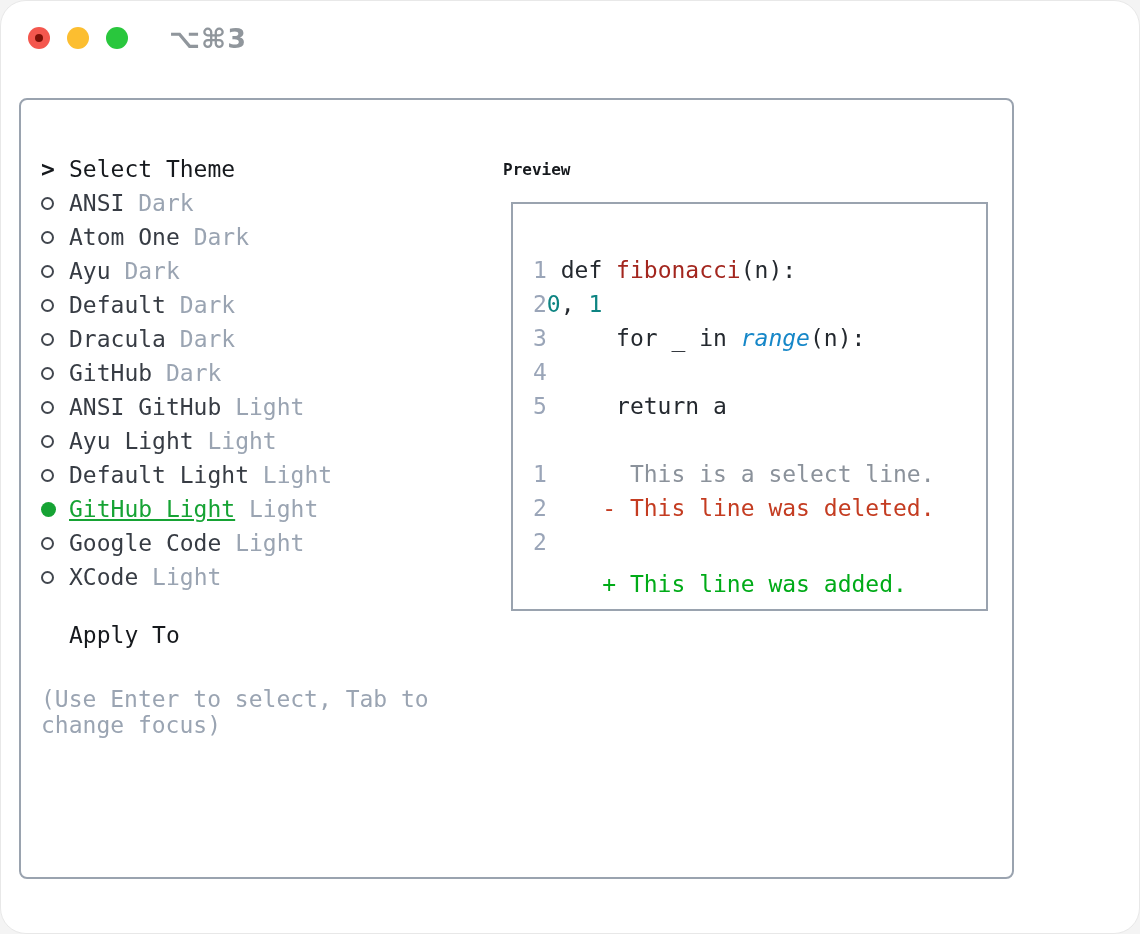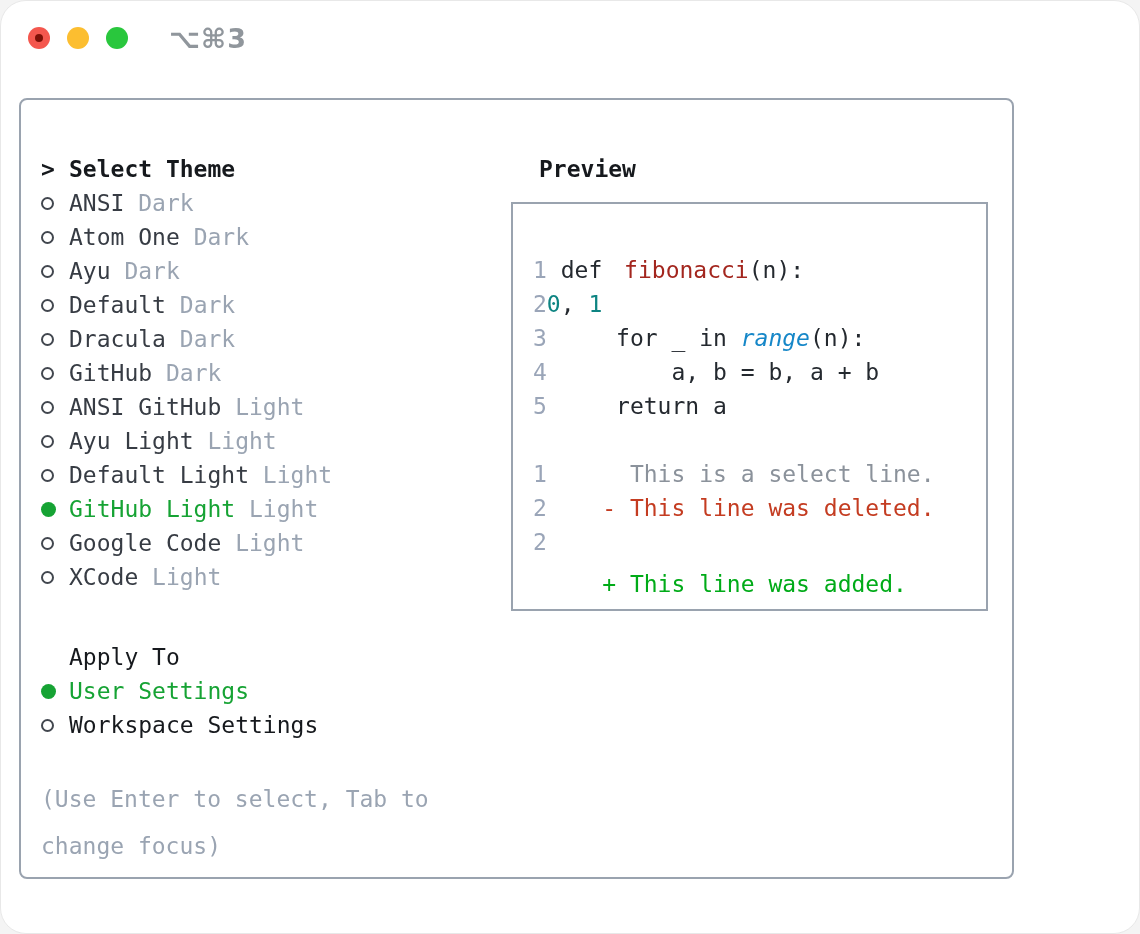--- a/index.html
+++ b/index.html
@@ -33,43 +33,43 @@
     position:absolute;left:18px;top:97px;width:995px;height:781px;
     border:2px solid var(--border);border-radius:8px;background:#fff;
   }
   
   .left-col{position:absolute;left:20px;top:52px;width:450px;font-size:23px;color:var(--item);}
   .row{display:flex;align-items:center;height:34px;white-space:pre;}
   .bullet-cell{display:inline-flex;width:28px;align-items:center;flex:0 0 28px;}
   .prompt{font-weight:bold;color:var(--heading);}
   .ring{width:13px;height:13px;border-radius:50%;border:2px solid var(--ring);}
   .dot{width:15px;height:15px;border-radius:50%;background:var(--green-sel);}
-  .h-bold{font-weight:bold;color:var(--heading);}
+  .h-bold{font-weight:normal;color:var(--heading);}
   .t-name{color:var(--item);}
-  .t-name.sel{color:var(--green-sel);}
+  .t-name.sel{color:var(--green-sel);text-decoration:underline;}
   .t-variant{color:var(--muted);}
-  .apply-heading{margin-top:46px;}
+  .apply-heading{margin-top:24px;}
   .apply-label{color:var(--heading);}
   .apply-label.sel{color:var(--green-sel);}
   .help{
     margin-top:34px;width:440px;color:var(--muted);
-    font-size:23px;line-height:47px;
+    font-size:23px;line-height:26px;
   }
   
   .preview-heading{position:absolute;left:482px;top:52px;height:34px;display:flex;align-items:center;
-    font-size:23px;font-weight:bold;color:var(--heading);margin-left:36px;}
+    font-size:16px;font-weight:bold;color:var(--heading);}
   .preview-box{
     position:absolute;left:490px;top:102px;width:477px;height:409px;
     border:2px solid var(--border);background:#fff;
   }
   .code{position:absolute;left:20px;top:49px;font-size:23px;line-height:34px;}
   .code-line{display:flex;height:34px;white-space:pre;}
   .lineno{display:inline-block;width:1ch;color:var(--lineno);flex:0 0 auto;}
   .c-ink{color:var(--ink);}
-  .c-func{color:var(--red-func);margin-left:8px;}
+  .c-func{color:var(--red-func);}
   .c-num{color:var(--teal);}
   .c-builtin{color:var(--blue);font-style:italic;}
   .c-ctx{color:var(--ctx);}
   .c-del{color:var(--red-del);}
   .c-add{color:var(--green-add);margin-top:42px;}
 </style>
 </head>
 <body>
 
 <div class="window">
@@ -102,36 +102,32 @@
           <div class="row"><span class="bullet-cell"><span class="dot"></span></span><span class="t-name sel">GitHub Light</span><span class="t-variant"> Light</span></div>
           <div class="row"><span class="bullet-cell"><span class="ring"></span></span><span class="t-name">Google Code</span><span class="t-variant"> Light</span></div>
           <div class="row"><span class="bullet-cell"><span class="ring"></span></span><span class="t-name">XCode</span><span class="t-variant"> Light</span></div>
         </div>
 
       <div class="row apply-heading">
         <span class="bullet-cell"></span>
         <span class="apply-label">Apply To</span>
       </div>
 
-      <div>
-          <div class="row"><span class="bullet-cell"><span class="dot"></span></span><span class="apply-label sel">User Settings</span></div>
-          <div class="row"><span class="bullet-cell"><span class="ring"></span></span><span class="apply-label">Workspace Settings</span></div>
-        </div>
 
       <div class="help">(Use Enter to select, Tab to change focus)</div>
     </div>
 
     <div class="preview-heading">Preview</div>
 
     <div class="preview-box">
       <div class="code">
           <div class="code-line"><span class="lineno">1</span><span class="c-ink"> def </span><span class="c-func">fibonacci</span><span class="c-ink">(n):</span></div>
           <div class="code-line"><span class="lineno">2</span><span class="c-num">0</span><span class="c-ink">, </span><span class="c-num">1</span></div>
           <div class="code-line"><span class="lineno">3</span><span class="c-ink">     for _ in </span><span class="c-builtin">range</span><span class="c-ink">(n):</span></div>
-          <div class="code-line"><span class="lineno">4</span><span class="c-ink">         a, b = b, a + b</span></div>
+          <div class="code-line"><span class="lineno">4</span></div>
           <div class="code-line"><span class="lineno">5</span><span class="c-ink">     return a</span></div>
           <div class="code-line"></div>
           <div class="code-line"><span class="lineno">1</span><span class="c-ctx">      This is a select line.</span></div>
           <div class="code-line"><span class="lineno">2</span><span class="c-del">    - This line was deleted.</span></div>
           <div class="code-line"><span class="lineno">2</span><span class="c-add">    + This line was added.</span></div>
         </div>
     </div>
 
   </div>
 </div>

